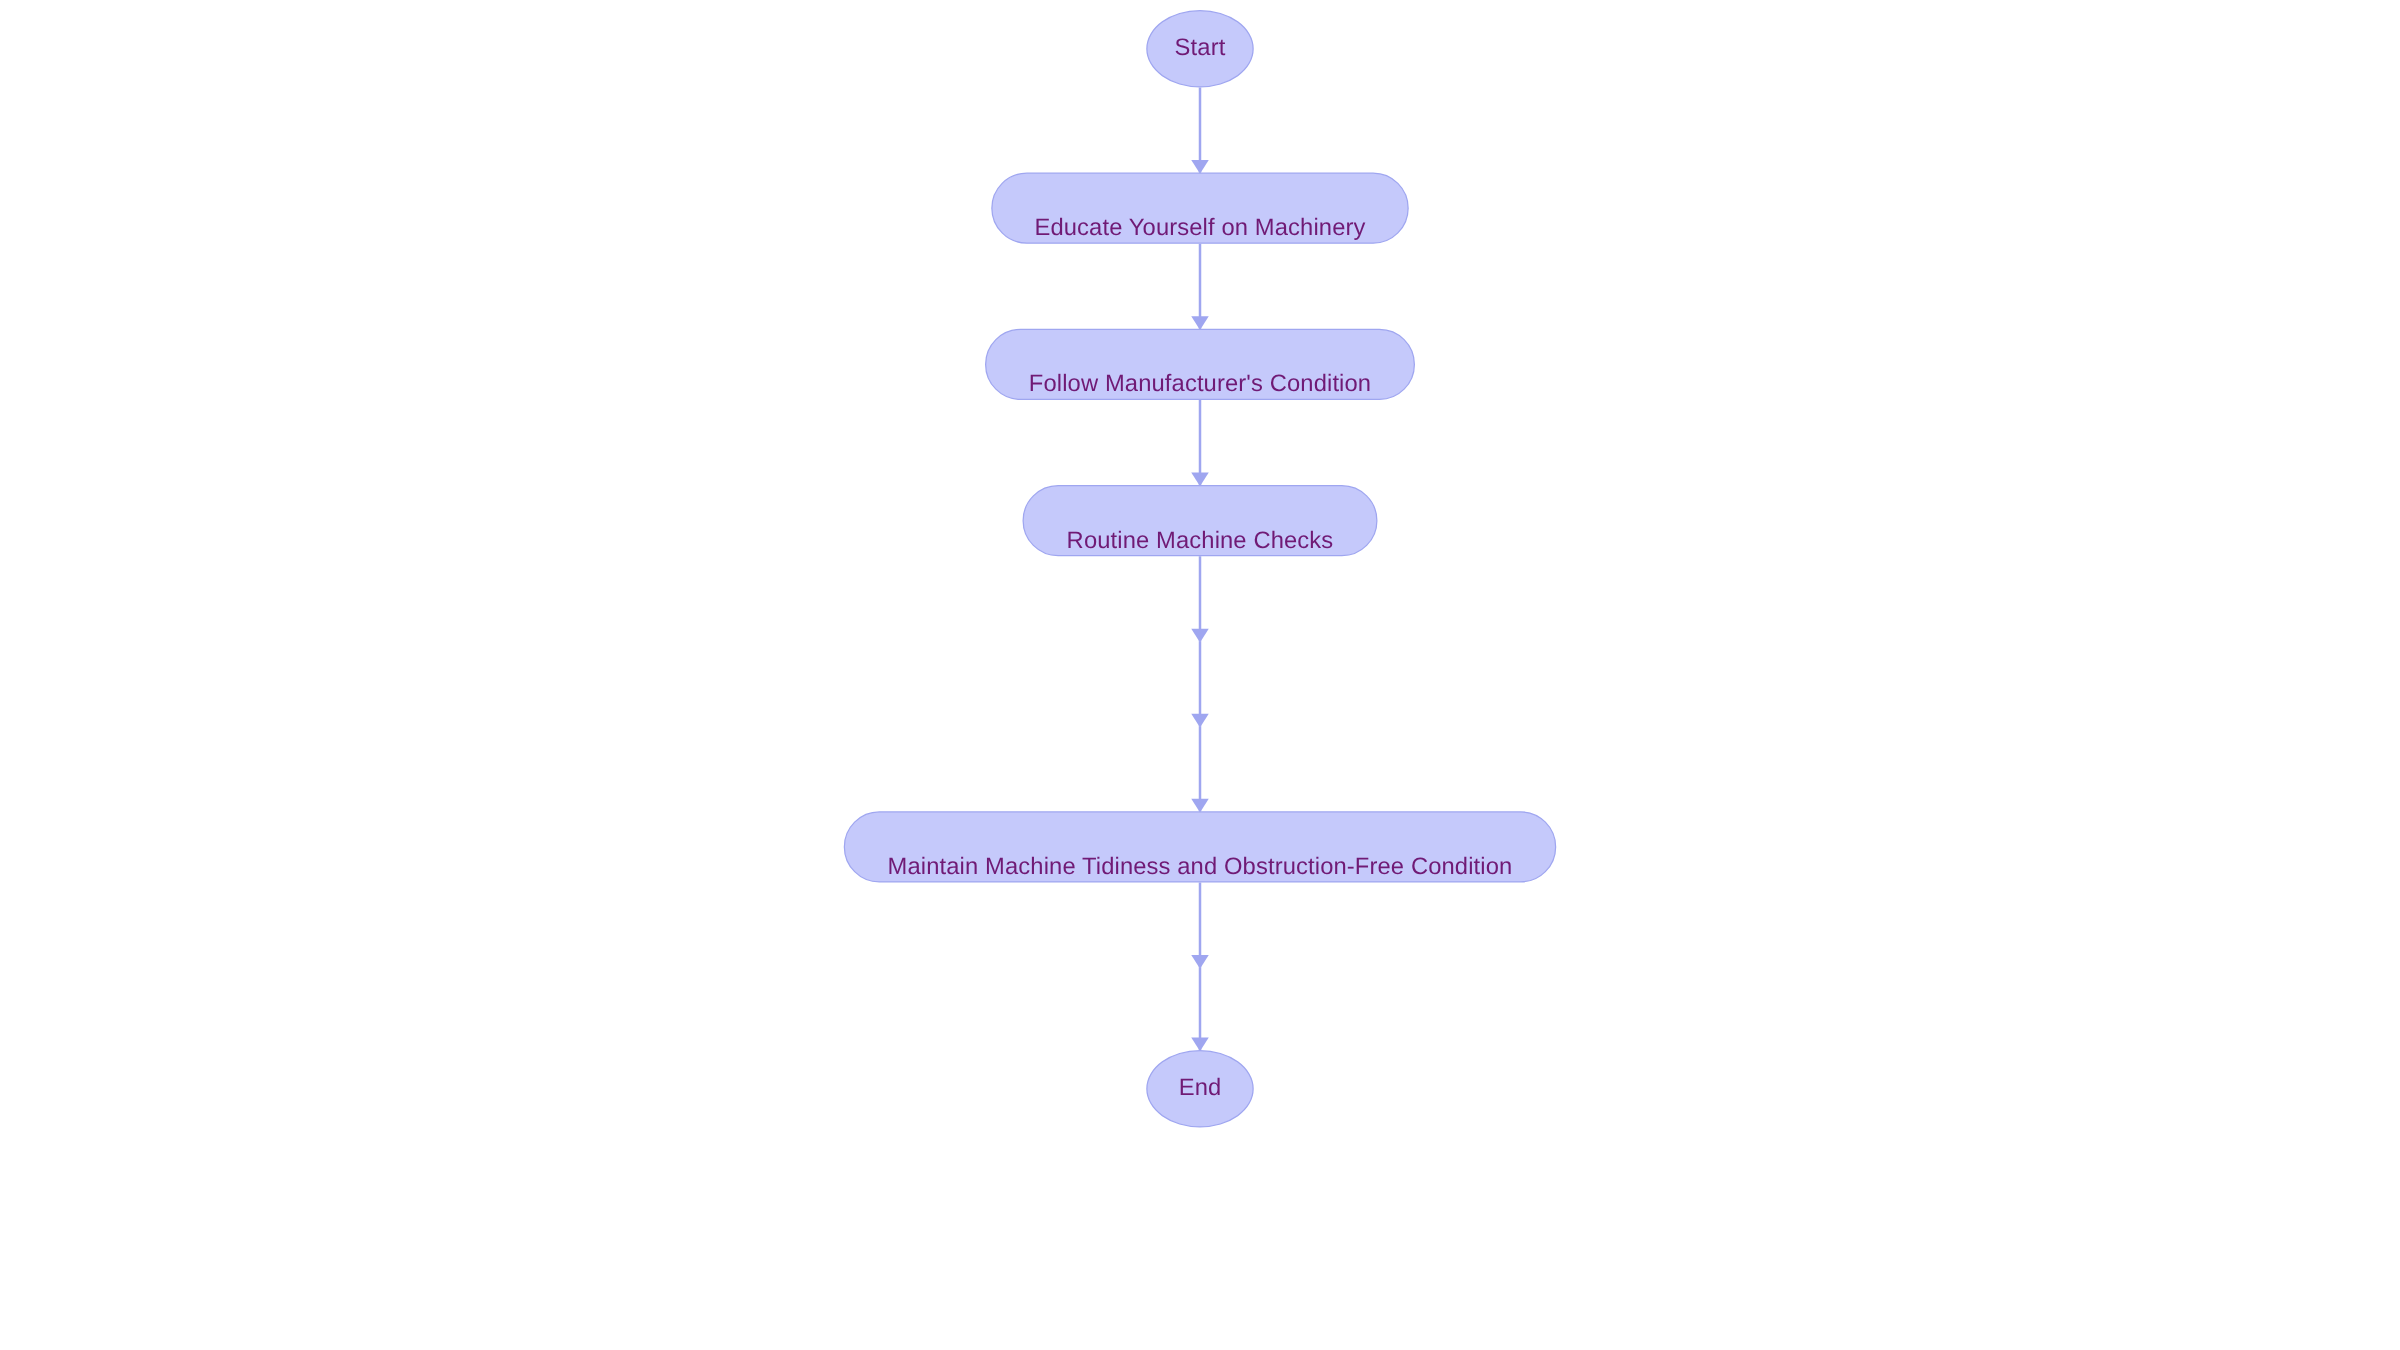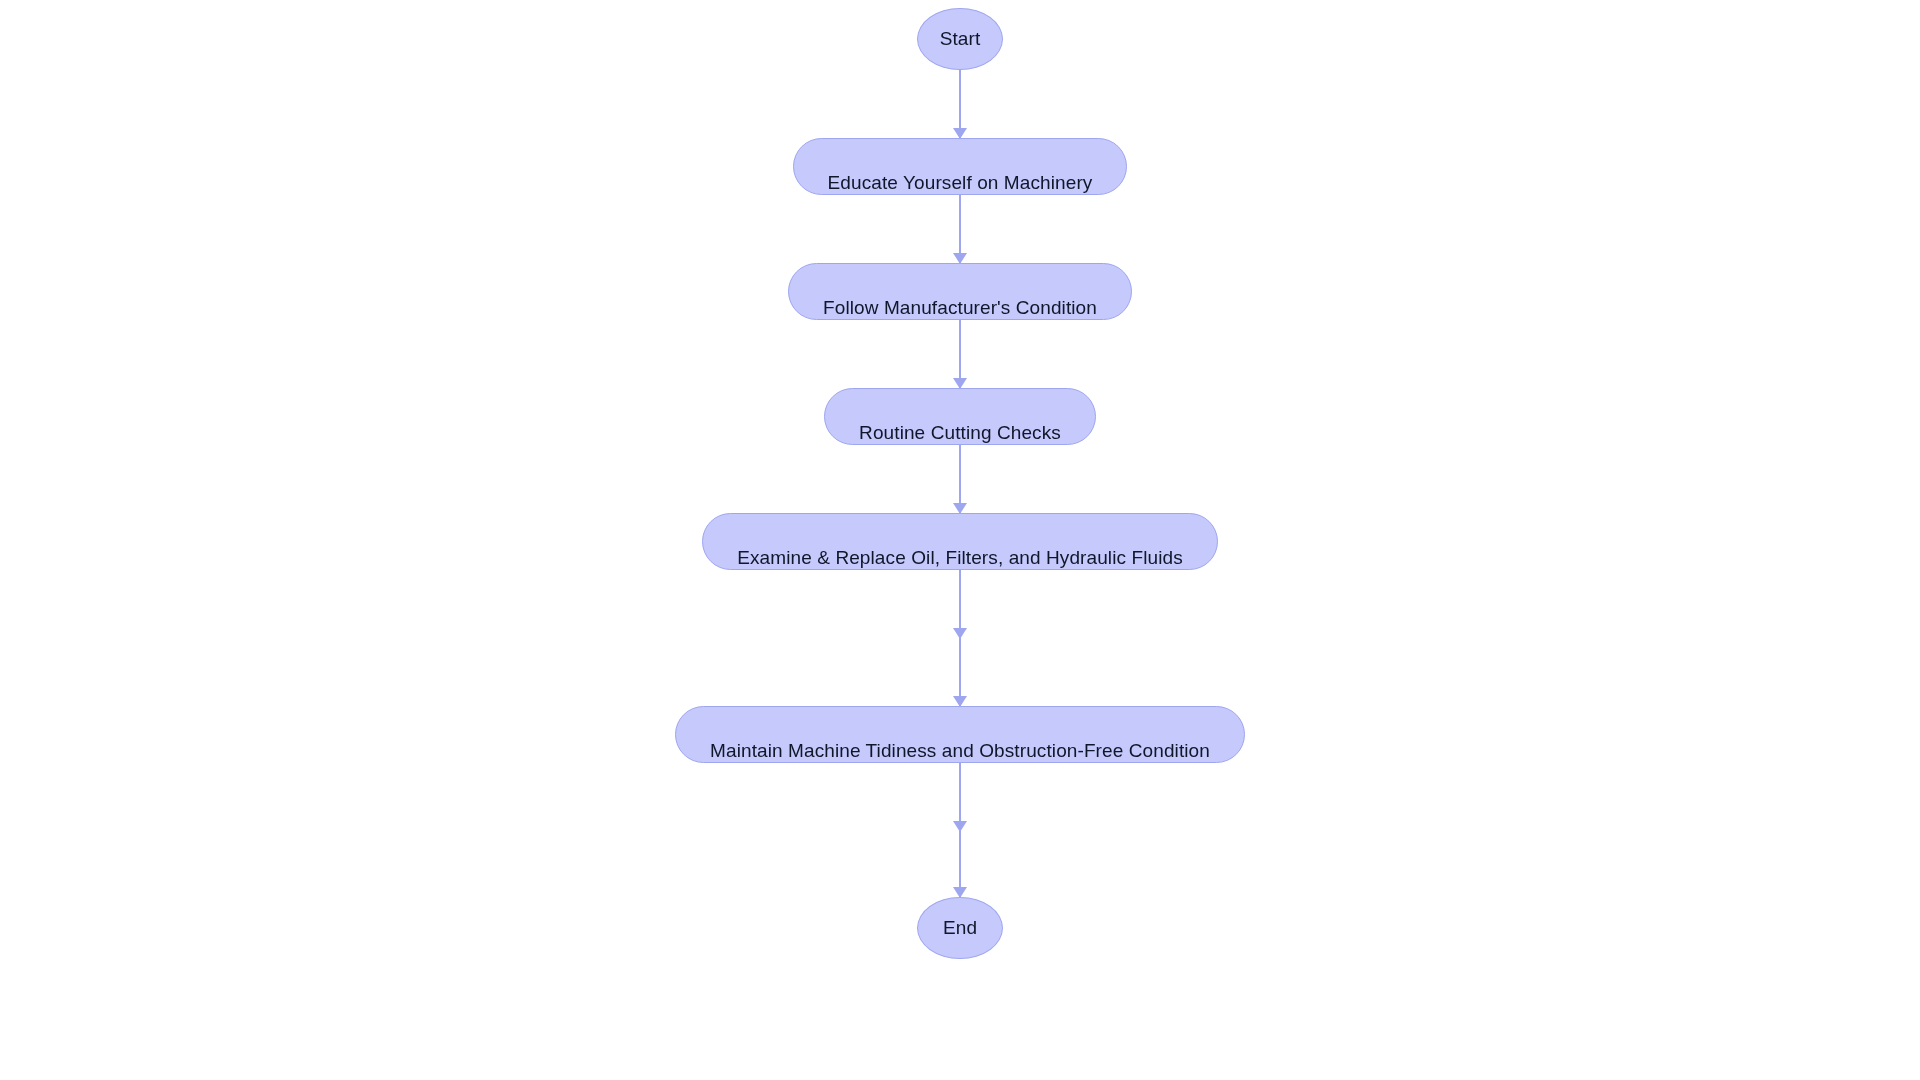--- a/index.html
+++ b/index.html
@@ -35,21 +35,21 @@
   }
 
   
   .node {
     box-sizing: border-box;
     display: flex;
     align-items: center;
     justify-content: center;
     background: #c5c9fb;
     border: 1.2px solid #9fa6f0;
-    color: #0f172a;
+    color: #701a75;
     font-size: 19px;
     font-weight: 400;
     letter-spacing: 0.1px;
     white-space: nowrap;
     text-align: center;
   }
 
   .node.terminal {
     width: 86px;
     height: 62px;
@@ -113,30 +113,27 @@
 
     <div class="node process">
       <span>Follow Manufacturer's Condition</span>
     </div>
 
     <div class="connector">
       <span class="arrowhead"></span>
     </div>
 
     <div class="node process">
-      <span>Routine Cutting Checks</span>
+      <span>Routine Machine Checks</span>
     </div>
 
     <div class="connector">
       <span class="arrowhead"></span>
     </div>
 
-    <div class="node process">
-      <span>Examine &amp; Replace Oil, Filters, and Hydraulic Fluids</span>
-    </div>
 
     <div class="connector">
       <span class="arrowhead"></span>
     </div>
 
 
     <div class="connector">
       <span class="arrowhead"></span>
     </div>
 

